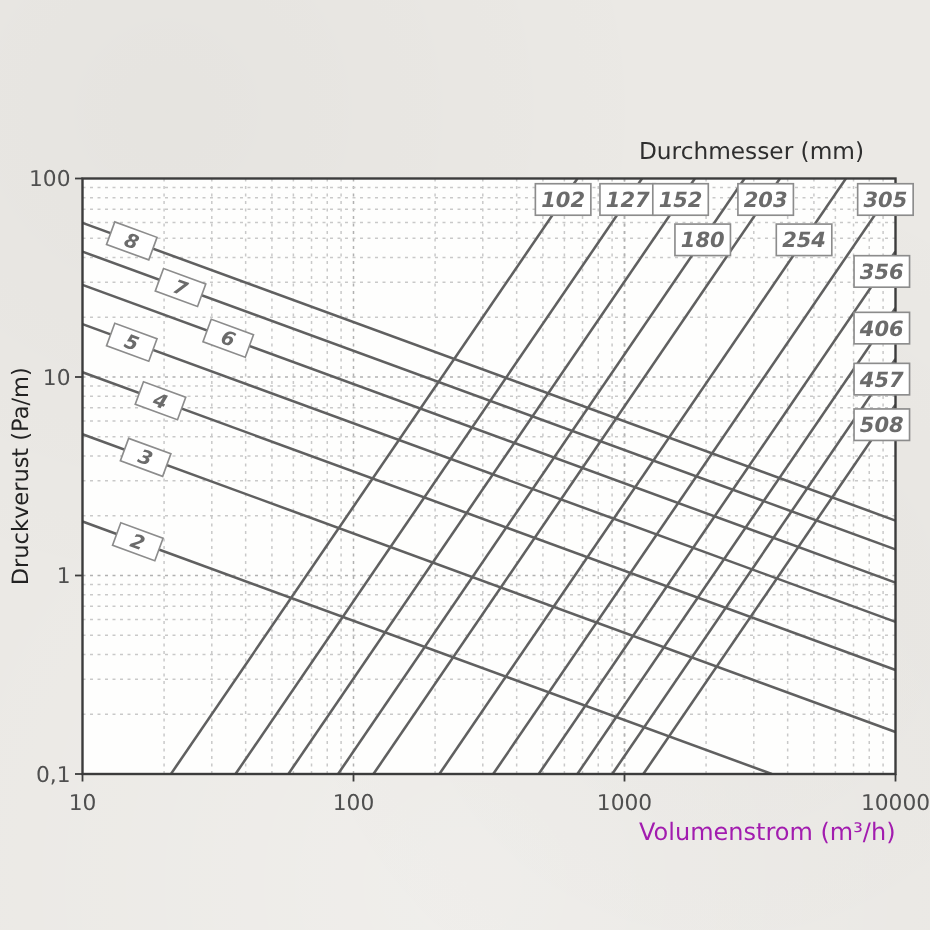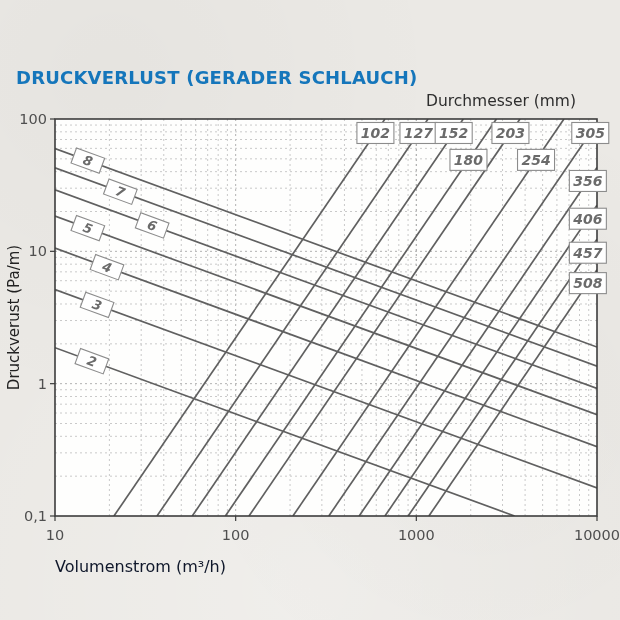--- a/index.html
+++ b/index.html
@@ -17,35 +17,34 @@
   }
   .title{
     position:absolute; left:16px; top:67px;
     font-size:18px; font-weight:bold; letter-spacing:.2px;
   }
   .family-label{position:absolute; top:92px; font-size:15.5px; color:#2e2e2e;}
   .family-label.left{left:60px; width:245px; text-align:center;}
   .family-label.right{left:410px; width:182px; text-align:center;}
   .xlabel{
     position:absolute; left:55px; top:545px; width:542px;
-    text-align:left; font-size:16px; color:#0f172a;margin-top:12px;
+    text-align:right; font-size:16px; color:#a21caf;
   }
   .ylabel{
     position:absolute; left:-61px; top:308px; width:150px; height:19px;
     text-align:center; font-size:15px; color:#222;
     transform:rotate(-90deg); transform-origin:center;
   }
   svg text{font-family:"DejaVu Sans", sans-serif;}
   .chart-svg{position:absolute; left:0; top:0;}
 </style>
 </head>
 <body>
 
 <div class="page">
-  <div class="title" style="color: rgb(21, 118, 187);">DRUCKVERLUST (GERADER SCHLAUCH)</div>
   <div class="family-label right">Durchmesser (mm)</div>
   <div class="ylabel">Druckverust (Pa/m)</div>
   <svg class="chart-svg" id="chart-svg" width="620" height="620" viewBox="0 0 620 620">
       <rect x="55" y="119" width="542" height="397" fill="#fefefd"></rect>
       <g>
         <line x1="109.38608588329261" y1="119" x2="109.38608588329261" y2="516" stroke="#c9c9c9" stroke-width="1" stroke-dasharray="2 3"></line>
         <line x1="141.199906686019" y1="119" x2="141.199906686019" y2="516" stroke="#c9c9c9" stroke-width="1" stroke-dasharray="2 3"></line>
         <line x1="163.77217176658522" y1="119" x2="163.77217176658522" y2="516" stroke="#c9c9c9" stroke-width="1" stroke-dasharray="2 3"></line>
         <line x1="181.28058078337403" y1="119" x2="181.28058078337403" y2="516" stroke="#c9c9c9" stroke-width="1" stroke-dasharray="2 3"></line>
         <line x1="195.5859925693116" y1="119" x2="195.5859925693116" y2="516" stroke="#c9c9c9" stroke-width="1" stroke-dasharray="2 3"></line>

